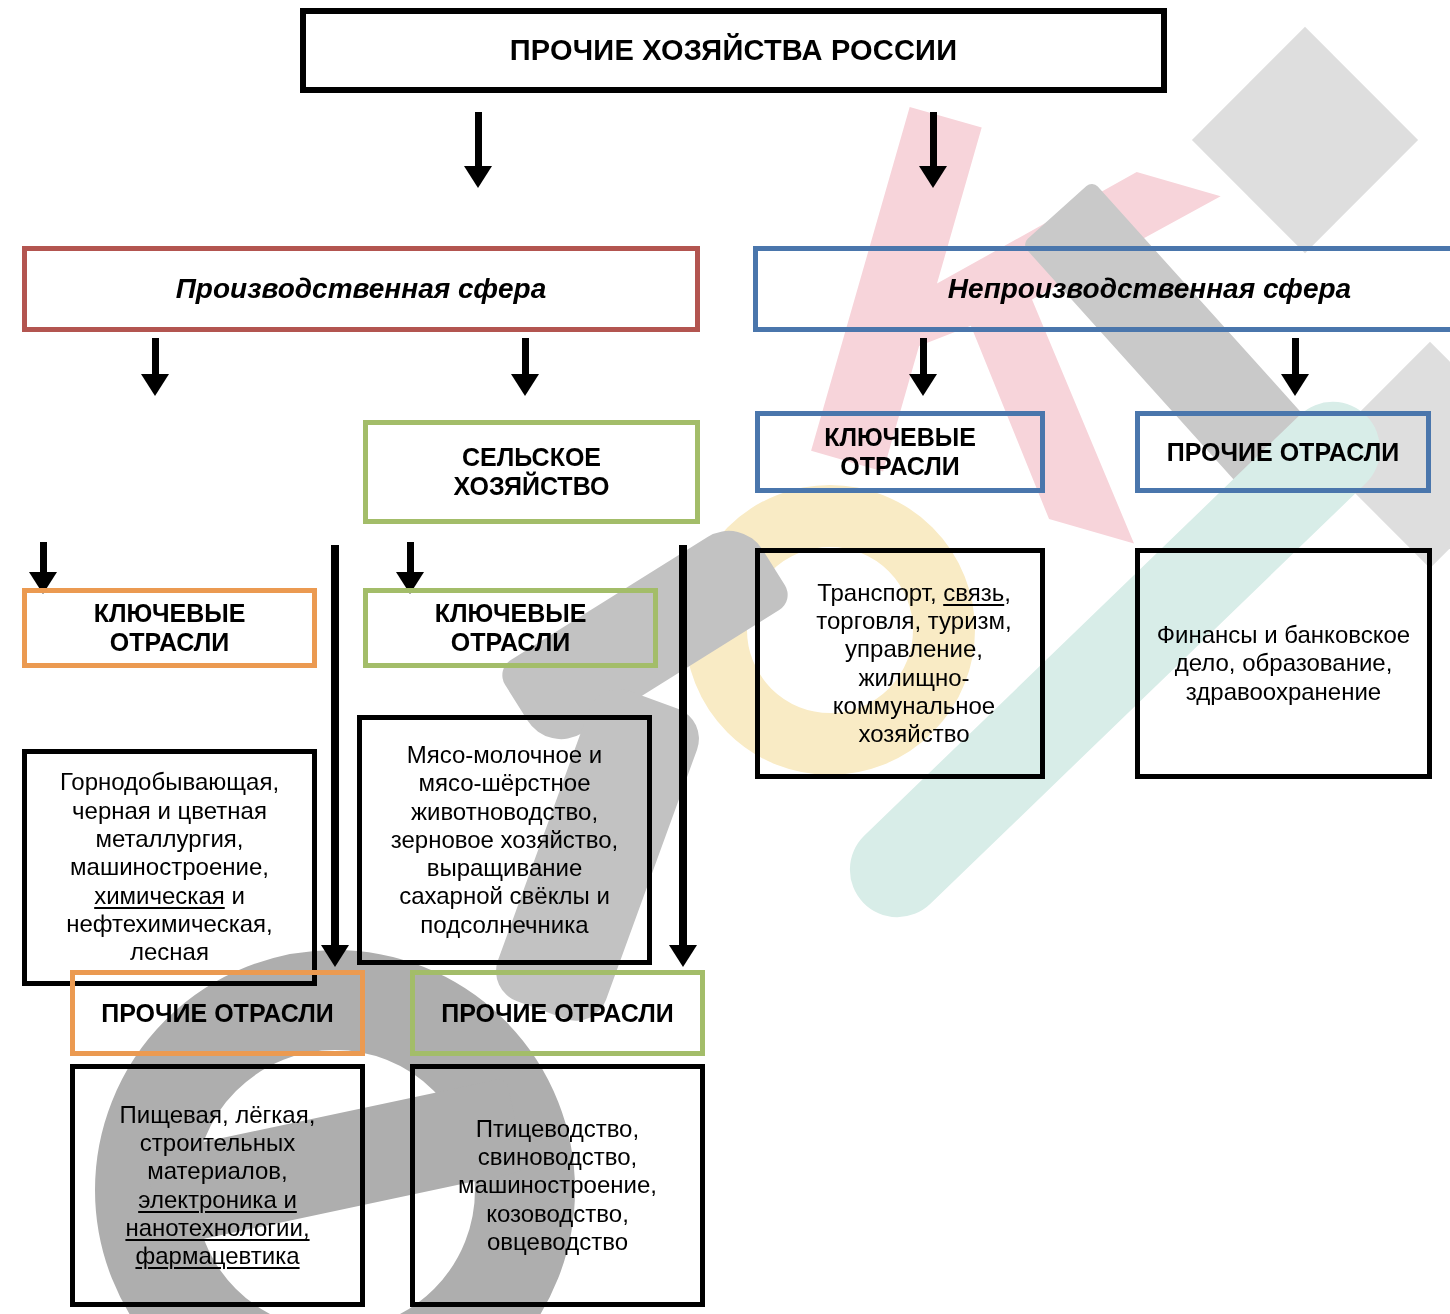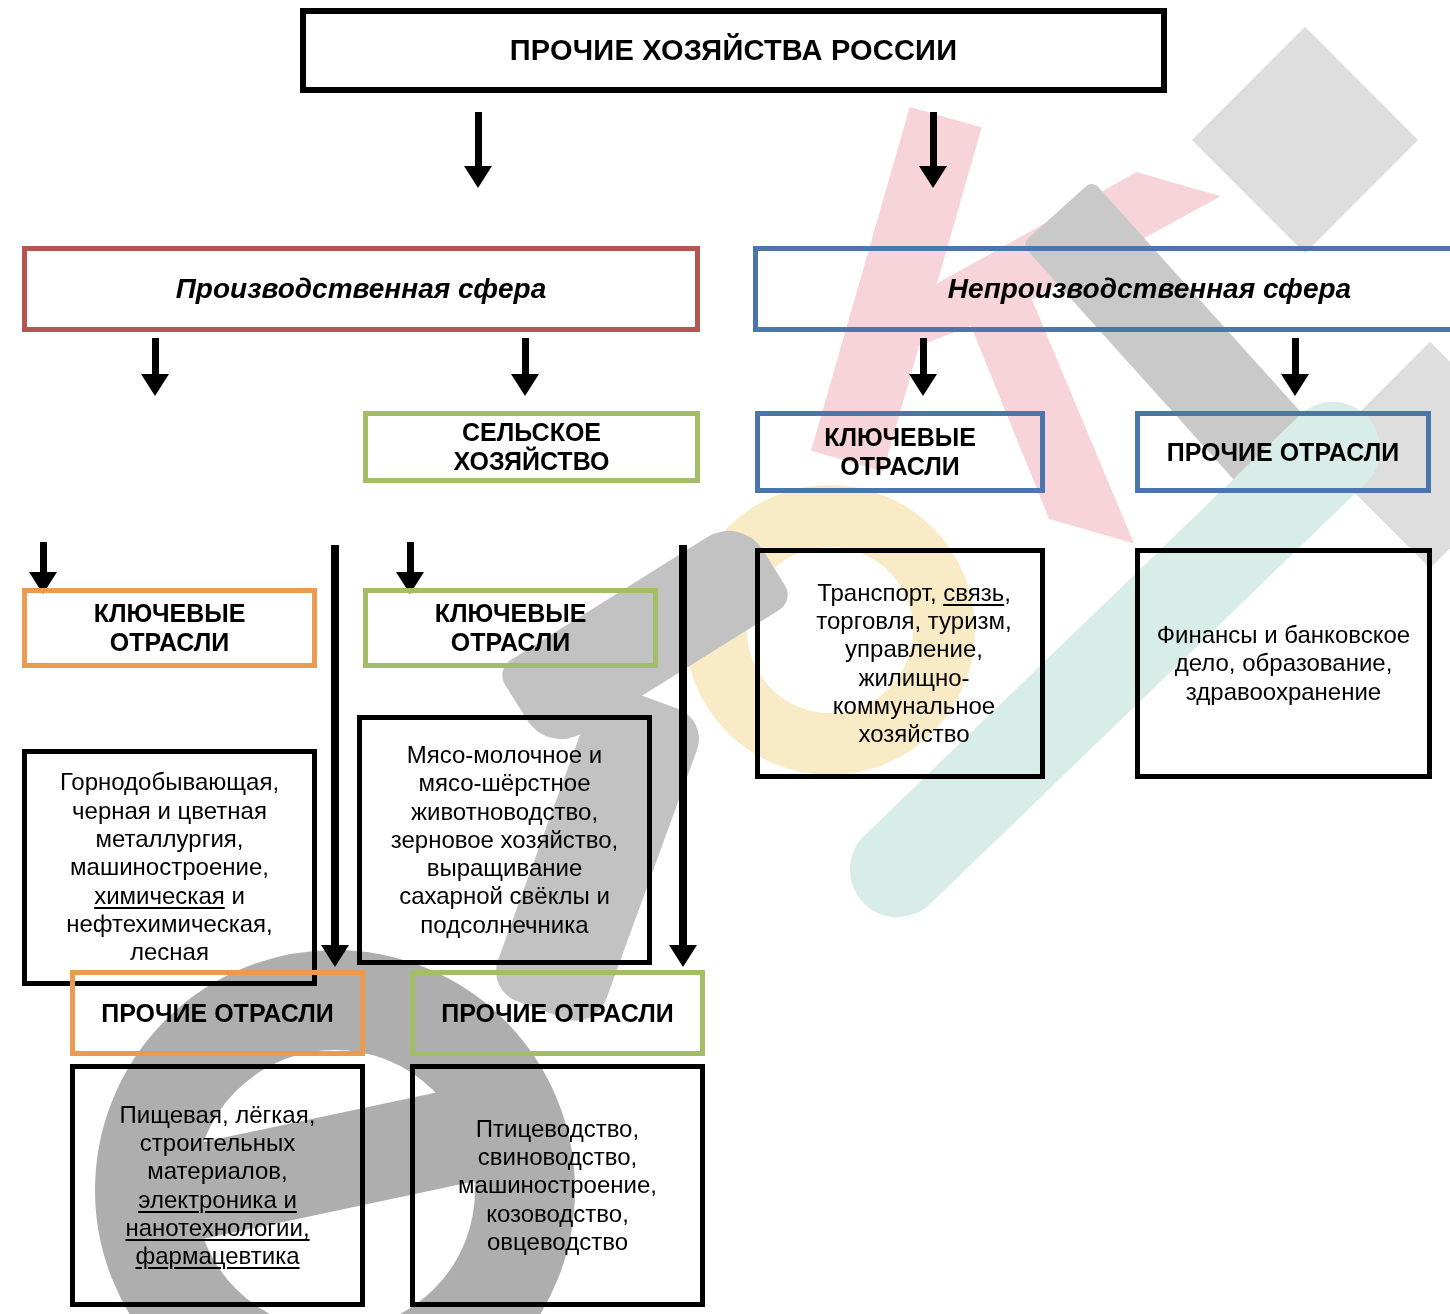--- a/index.html
+++ b/index.html
@@ -102,21 +102,21 @@
     </div>
   <div class="arrow" style="left:909px;top:338px;height:58px;">
       <div class="stem"></div>
       <div class="head"></div>
     </div>
   <div class="arrow" style="left:1281px;top:338px;height:58px;">
       <div class="stem"></div>
       <div class="head"></div>
     </div>
 
-  <div class="box b-green t-head" style="left:363px;top:411px;width:337px;height:72px;">
+  <div class="box b-green t-head" style="left:363px;top:420px;width:337px;height:104px;">
     <span class="narrow">СЕЛЬСКОЕ ХОЗЯЙСТВО</span>
   </div>
   <div class="box b-blue t-head" style="left:755px;top:411px;width:290px;height:82px;">
     <span class="narrow">КЛЮЧЕВЫЕ ОТРАСЛИ</span>
   </div>
   <div class="box b-blue t-head" style="left:1135px;top:411px;width:296px;height:82px;">
     <span>ПРОЧИЕ ОТРАСЛИ</span>
   </div>
 
   <div class="arrow" style="left:29px;top:542px;height:52px;">

